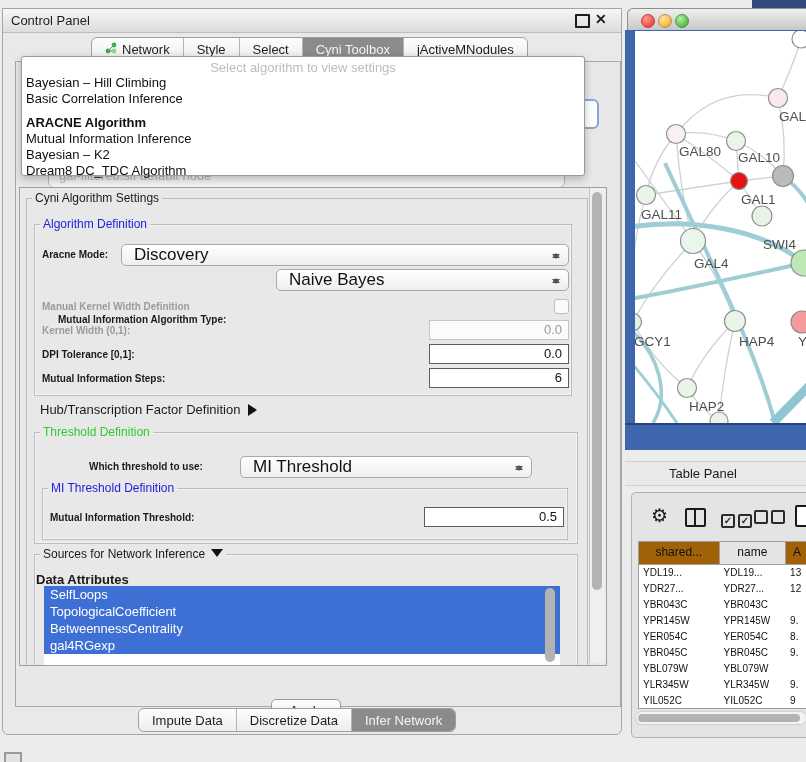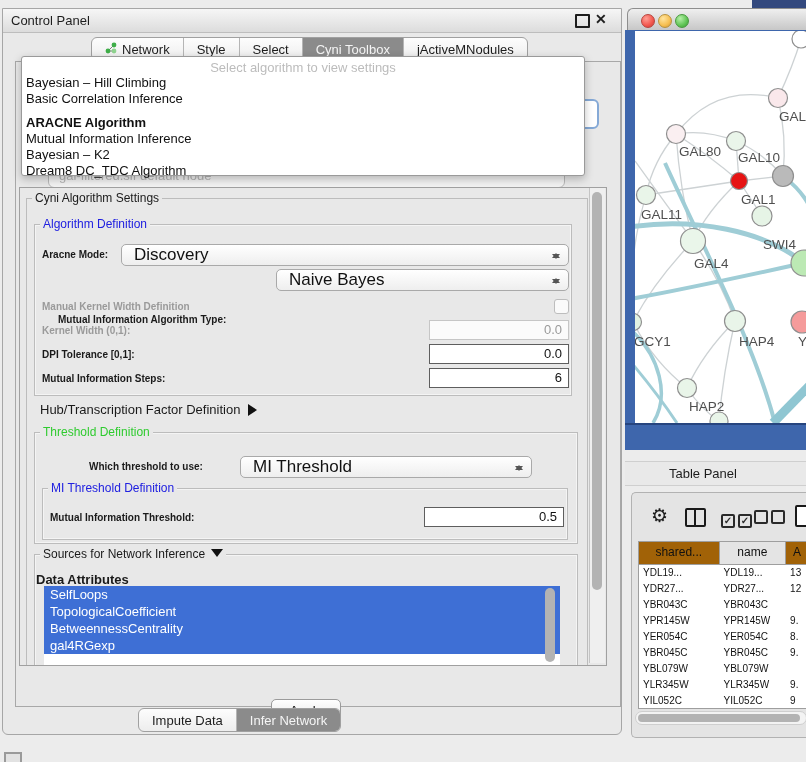--- a/index.html
+++ b/index.html
@@ -223,20 +223,23 @@
 
   <div class="abs sb-v-track" style="left:586px;top:179px;width:15px;height:475px;">
     <div class="abs sb-thumb" style="left:2px;top:4px;width:10px;height:398px;"></div>
   </div>
 
   <div class="abs btn" style="left:268px;top:690px;width:68px;height:23px;">Apply</div>
 
   <div class="abs bottom-tabs seg">
     <div class="seg-item">
         <span>Impute Data</span>
+      </div>
+    <div class="seg-item">
+        <span>Discretize Data</span>
       </div>
     <div class="seg-item sel">
         <span>Infer Network</span>
       </div>
   </div>
 </div>
 
 <div class="abs blue-strip"></div>
 <div class="abs net-titlebar">
   <span class="tl r" style="left:13px;"></span>

